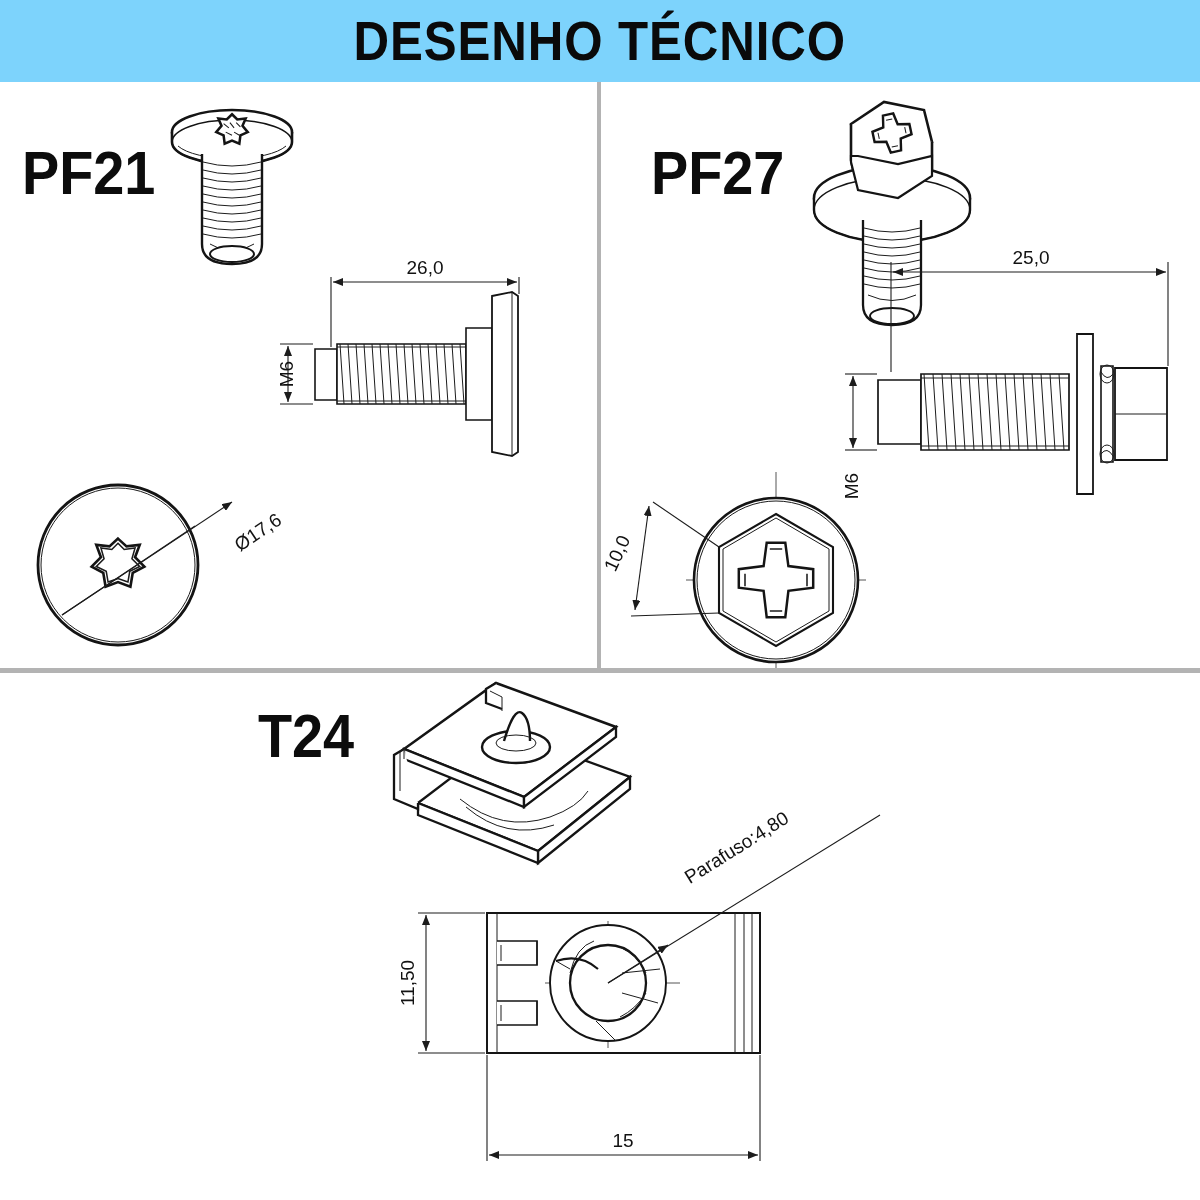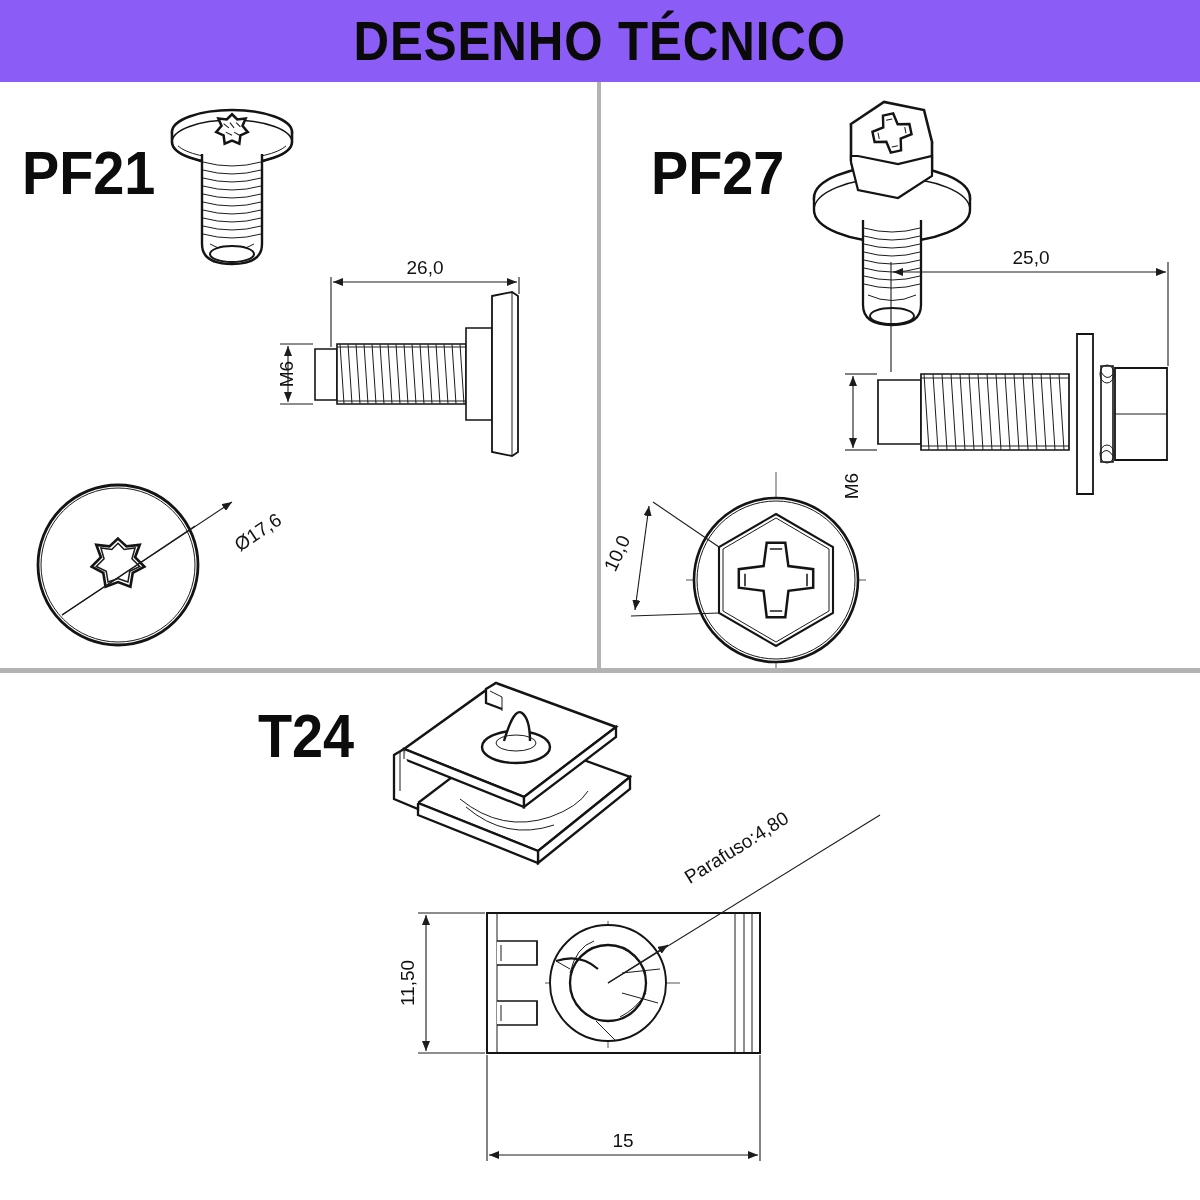--- a/index.html
+++ b/index.html
@@ -7,21 +7,21 @@
     width:1200px;height:1200px;
     background:#ffffff;
     font-family:"Liberation Sans", sans-serif;
     overflow:hidden;
   }
   #sheet{position:relative;width:1200px;height:1200px;background:#fff;}
 
   
   .header{
     position:absolute;left:0;top:0;width:1200px;height:82px;
-    background:#8b5cf6;
+    background:#7dd3fc;
     display:flex;align-items:center;justify-content:center;
   }
   .header-title{
     font-family:"Liberation Sans", sans-serif;
     font-weight:bold;
     font-size:56px;
     letter-spacing:1px;
     color:#0a0a0a;
     transform:scaleX(0.88);
     transform-origin:center;

